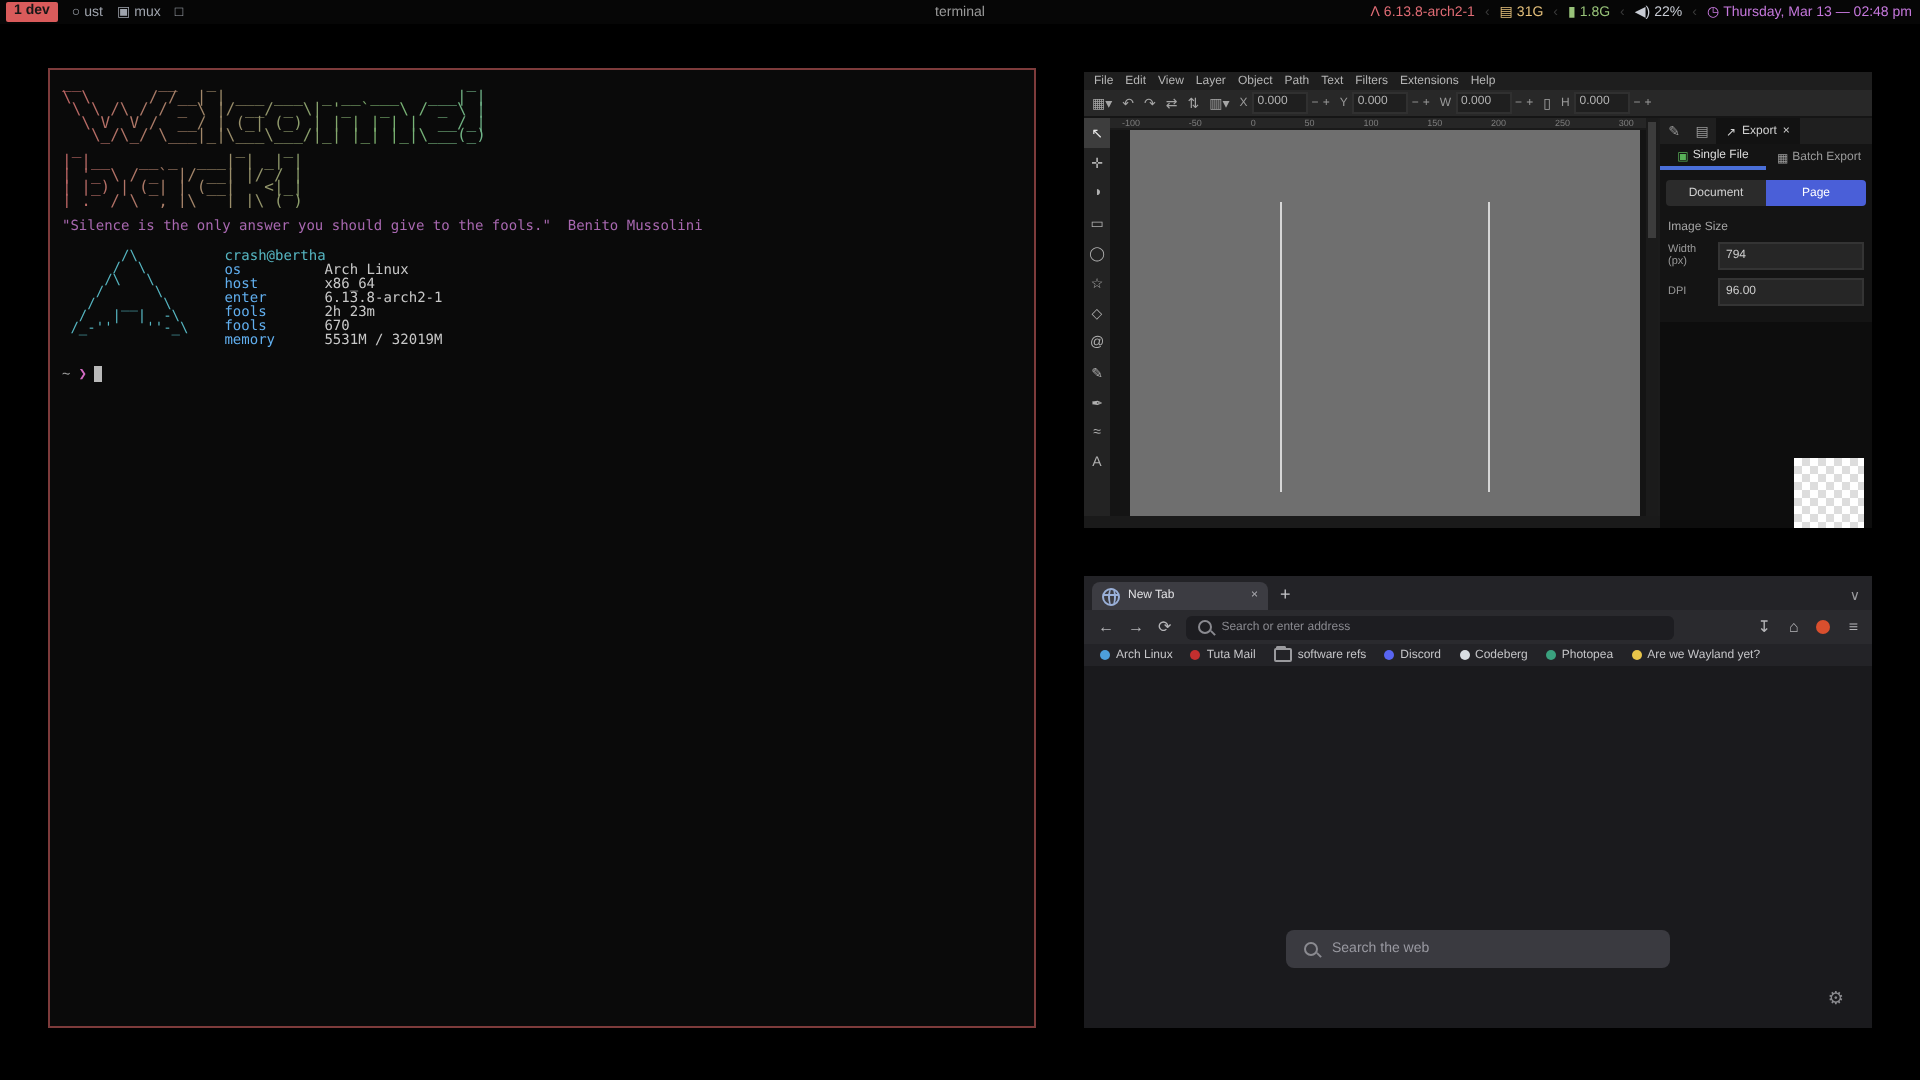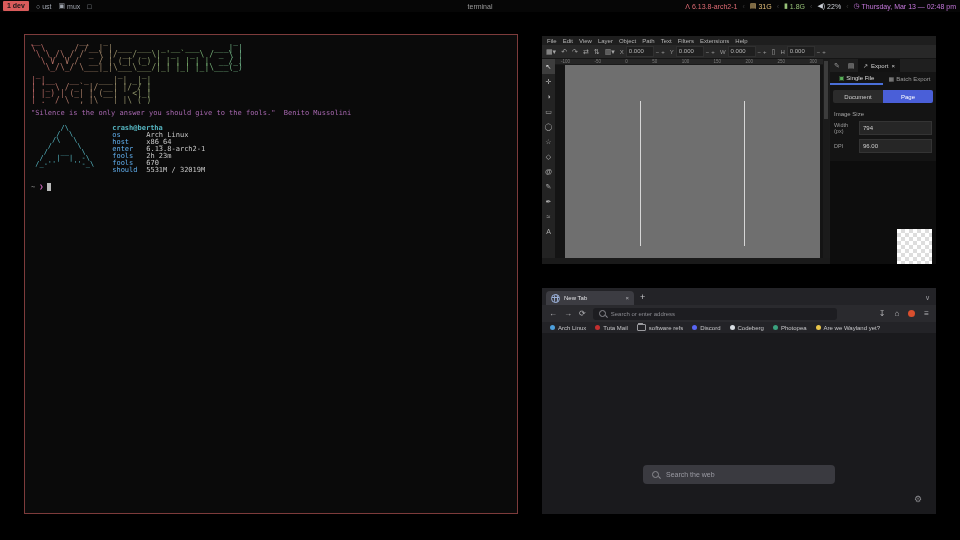--- a/index.html
+++ b/index.html
@@ -23,22 +23,22 @@
     font-family:"DejaVu Sans Mono",monospace;}
   .ascii-art{margin:0;font-size:8px;line-height:6.5px;color:#79b8a0;white-space:pre;}
   @supports ((-webkit-background-clip:text) or (background-clip:text)){
     .ascii-art{background:linear-gradient(90deg,#c06666,#7bb36f,#56b6c2,#c678dd);
       -webkit-background-clip:text;background-clip:text;color:transparent;}
   }
   .quote{margin-top:5px;font-size:7px;color:#a868b0;white-space:pre;}
   .fetch{display:flex;gap:18px;margin-top:8px;}
   .fetch-logo{margin:0;font-size:7px;line-height:6px;color:#56b6c2;white-space:pre;}
   .fetch-info{font-size:7px;line-height:7px;}
-  .fi-user{color:#56b6c2;font-weight:bold;}
-  .fi-row{display:flex;}
+  .fi-user{color:#56b6c2;font-weight:normal;}
+  .fi-row{display:flex;gap:16px;}
   .fi-label{color:#61afef;width:34px;}
   .fi-val{color:#c8c8c8;}
   .prompt{display:flex;align-items:center;gap:4px;margin-top:9px;font-size:7px;}
   .prompt-cwd{color:#9a9a9a;} .prompt-sym{color:#d36ac2;}
   .cursor{width:4px;height:8px;background:#b9b9b9;display:inline-block;}
   
   #inkscape{position:absolute;left:542px;top:36px;width:394px;height:228px;background:#1c1c1c;overflow:hidden;}
   .ink-menubar{position:absolute;left:0;top:0;right:0;height:9px;background:#1e1e1e;display:flex;
     gap:6px;align-items:center;padding-left:5px;font-size:6px;color:#b5b5b5;}
   .ink-toolbar{position:absolute;left:0;top:9px;right:0;height:13px;background:#282828;
@@ -205,21 +205,21 @@
         </div>
         <div class="fi-row">
           <span class="fi-label">fools</span>
           <span class="fi-val">2h 23m</span>
         </div>
         <div class="fi-row">
           <span class="fi-label">fools</span>
           <span class="fi-val">670</span>
         </div>
         <div class="fi-row">
-          <span class="fi-label">should</span>
+          <span class="fi-label">memory</span>
           <span class="fi-val">5531M / 32019M</span>
         </div>
       </div>
     </div>
     <div class="prompt">
       <span class="prompt-cwd">~</span>
       <span class="prompt-sym">❯</span>
       <span class="cursor"></span>
     </div>
   </div>

